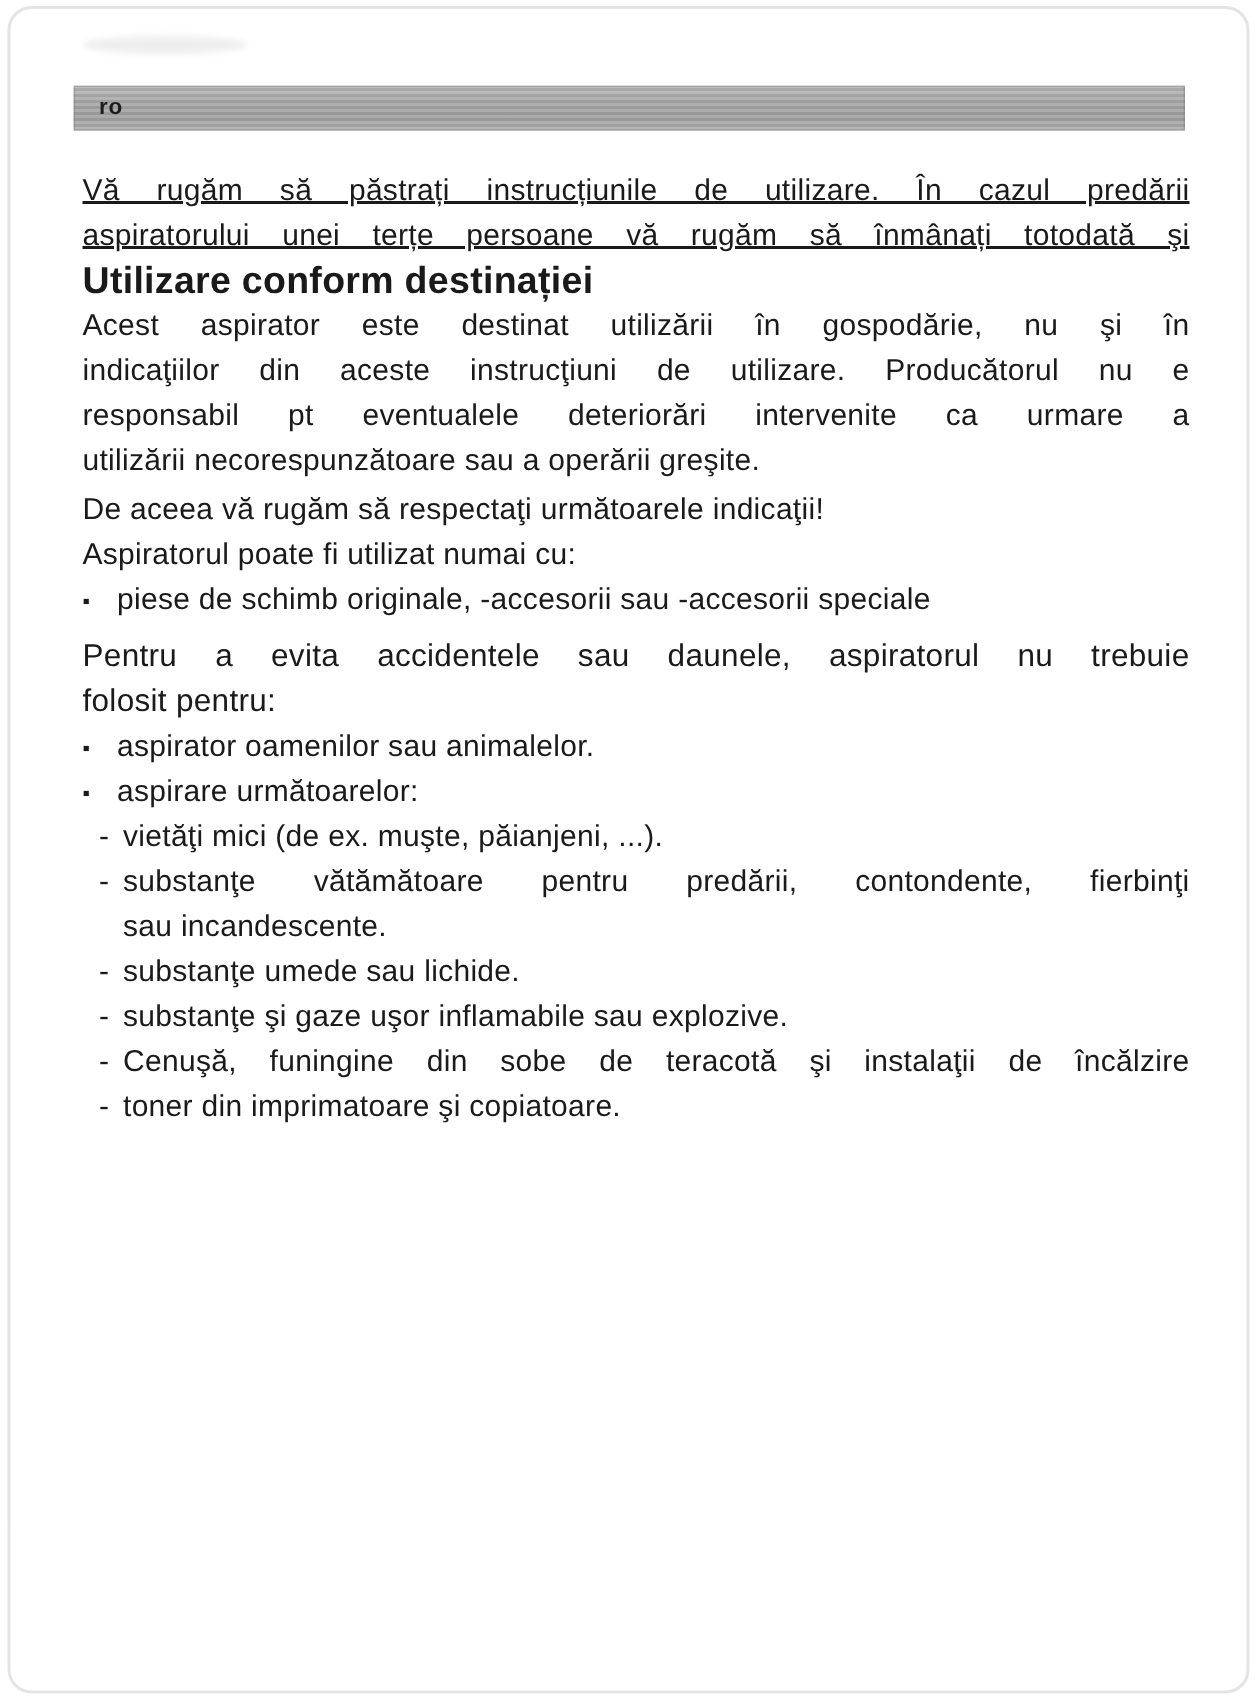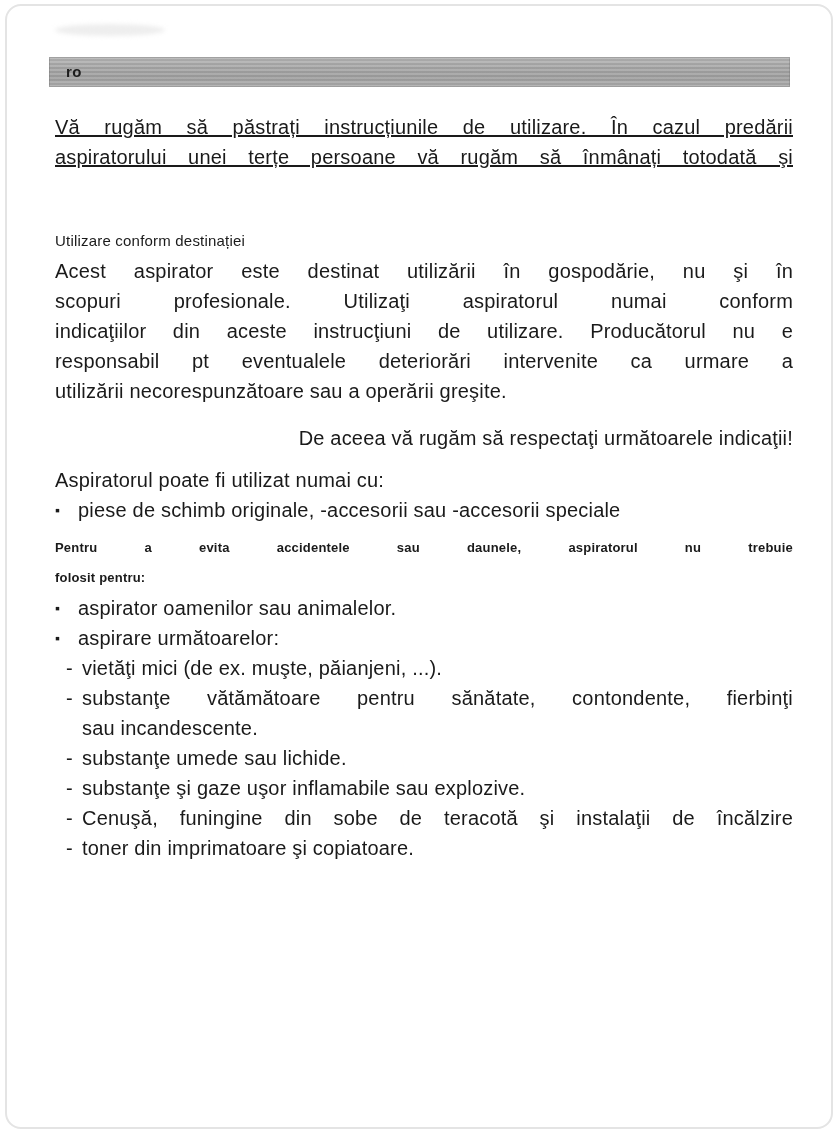--- a/index.html
+++ b/index.html
@@ -51,40 +51,39 @@
     width: 738px;
     font-size: 20px;
     line-height: 30px;
     letter-spacing: 0.2px;
   }
   .jline { text-align: justify; }
   .jline.stretch { text-align-last: justify; }
   .para { margin: 0; }
   .intro { margin-bottom: 0; text-decoration: underline; }
   .h-section {
-    margin-top: 54px;
-    font-size: 15px;
-    font-weight: normal;
+    font-size: 25px;
+    font-weight: bold;
     line-height: 30px;
   }
   .body-usage { }
-  .note { margin-top: 17px; text-align: right; }
-  .allowed-intro { margin-top: 12px; }
+  .note { margin-top: 3px; }
+  .allowed-intro { margin-top: 0; }
   .bullet-row { display: flex; align-items: flex-start; }
   .bullet-marker {
     flex: 0 0 23px;
     font-size: 14px;
     line-height: 30px;
     color: #1a1a1a;
   }
   .bullet-text { flex: 1; }
   .h-warning {
     margin-top: 8px;
-    font-size: 13px;
-    font-weight: bold;
+    font-size: 21px;
+    font-weight: normal;
     line-height: 30px;
   }
   .warn-list { margin-top: 0; }
   .sub-row { margin-left: 11px; }
   .sub-row .bullet-marker { flex: 0 0 16px; font-size: 20px; }
 </style>
 </head>
 <body>
 
 <div class="page">
@@ -99,21 +98,20 @@
 
     <div class="para intro">
         <div class="jline stretch">Vă rugăm să păstrați instrucțiunile de utilizare. În cazul predării</div>
         <div class="jline stretch">aspiratorului unei terțe persoane vă rugăm să înmânați totodată şi</div>
       </div>
 
     <div class="h-section">Utilizare conform destinației</div>
 
     <div class="para body-usage">
         <div class="jline stretch">Acest aspirator este destinat utilizării în gospodărie, nu şi în</div>
-        <div class="jline stretch">scopuri profesionale. Utilizaţi aspiratorul numai conform</div>
         <div class="jline stretch">indicaţiilor din aceste instrucţiuni de utilizare. Producătorul nu e</div>
         <div class="jline stretch">responsabil pt eventualele deteriorări intervenite ca urmare a</div>
         <div class="jline">utilizării necorespunzătoare sau a operării greşite.</div>
       </div>
 
     <div class="para note">De aceea vă rugăm să respectaţi următoarele indicaţii!</div>
 
     <div class="para allowed-intro">Aspiratorul poate fi utilizat numai cu:</div>
 
     <div class="bullet-row">
@@ -141,21 +139,21 @@
       <div class="bullet-row sub-row">
         <span class="bullet-marker">-</span>
         <span class="bullet-text">
             <div class="jline">vietăţi mici (de ex. muşte, păianjeni, ...).</div>
           </span>
       </div>
 
       <div class="bullet-row sub-row">
         <span class="bullet-marker">-</span>
         <span class="bullet-text">
-            <div class="jline stretch">substanţe vătămătoare pentru sănătate, contondente, fierbinţi</div>
+            <div class="jline stretch">substanţe vătămătoare pentru predării, contondente, fierbinţi</div>
             <div class="jline">sau incandescente.</div>
           </span>
       </div>
 
       <div class="bullet-row sub-row">
         <span class="bullet-marker">-</span>
         <span class="bullet-text">
             <div class="jline">substanţe umede sau lichide.</div>
           </span>
       </div>

